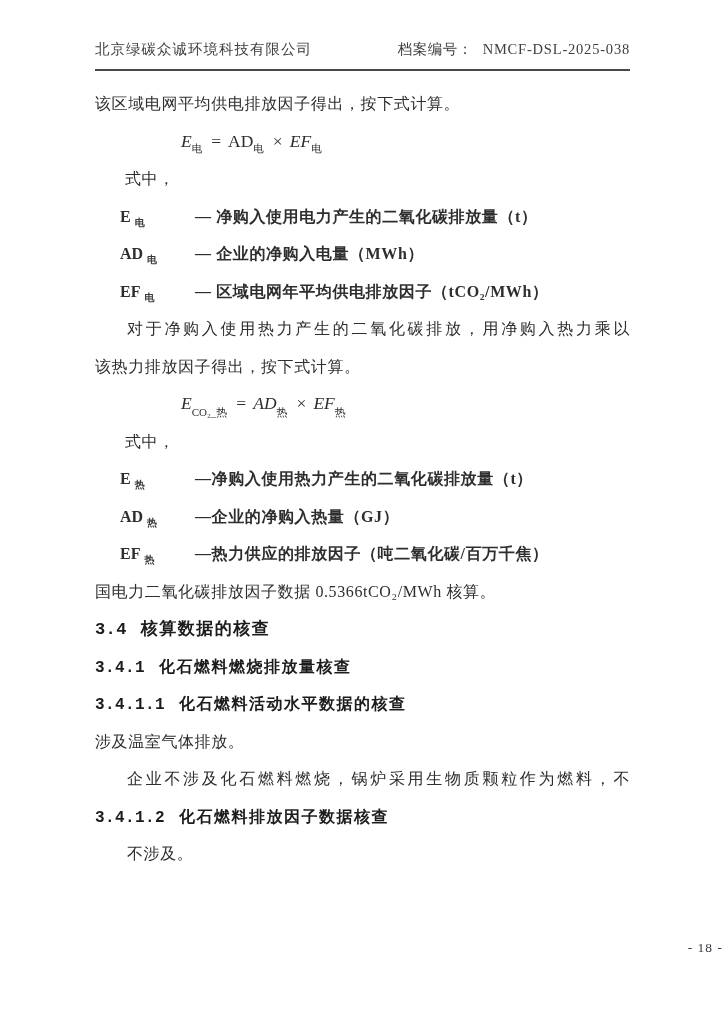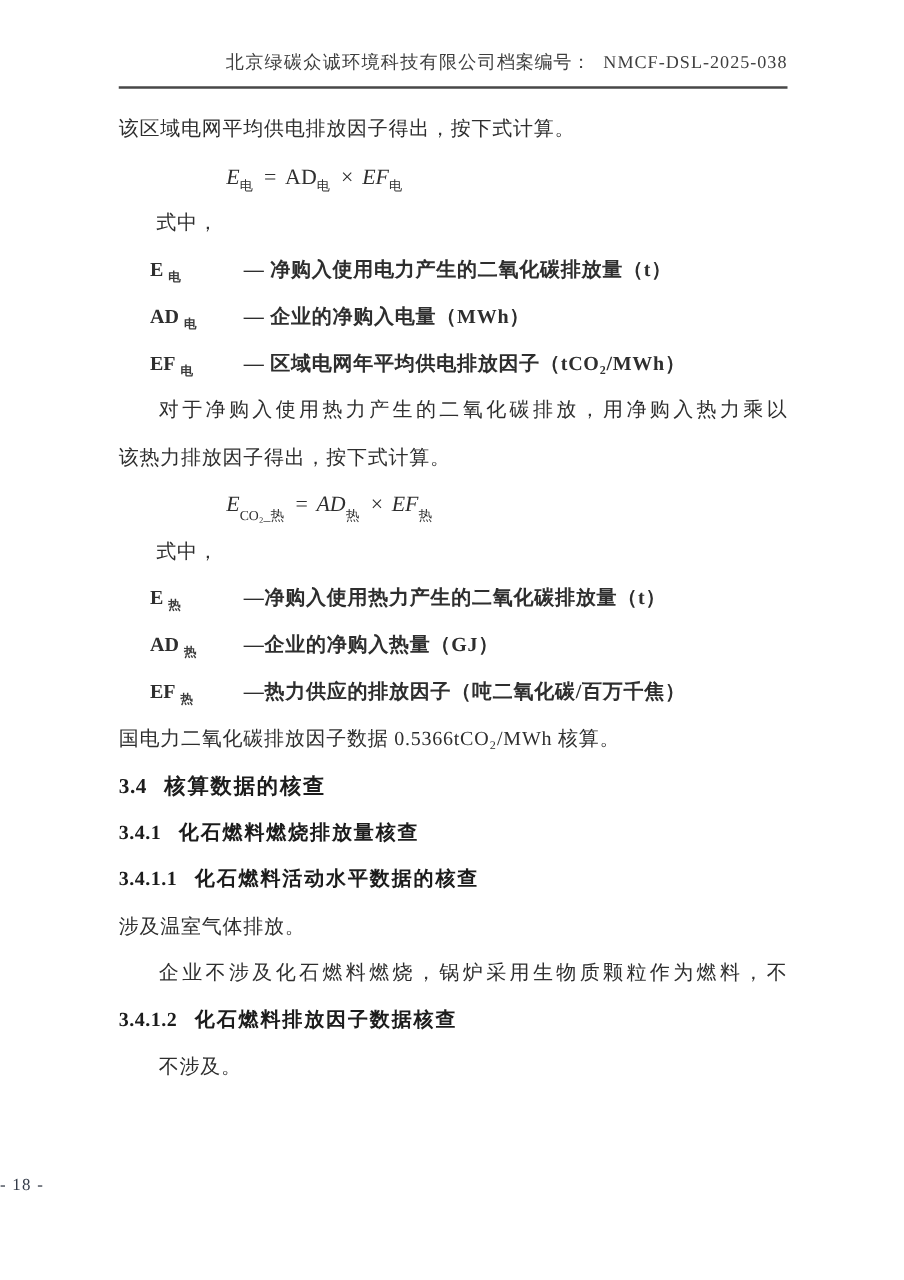--- a/index.html
+++ b/index.html
@@ -4,21 +4,21 @@
 <style>
   html,body { margin:0; padding:0; background:#ffffff; }
   .page {
     position:relative; width:723px; height:1024px; background:#ffffff;
     font-family:"Liberation Serif","DejaVu Serif",serif;
     color:#2e2e2e; overflow:hidden;
   }
   
   .hdr {
     position:absolute; left:95px; top:40px; width:535px;
-    display:flex; justify-content:flex-end; align-items:baseline;
+    display:flex; justify-content:space-between; align-items:baseline;
     font-size:14.5px; color:#3e3e3e; letter-spacing:1px;
   }
   .hdr .right { letter-spacing:0.5px; }
   .hdr .right .num { margin-left:10px; letter-spacing:0.8px; }
   .hdr-rule {
     position:absolute; left:95px; top:69px; width:535px; height:2px;
     background:#484848;
   }
   
   .content { position:absolute; left:95px; top:85px; width:535px; }
@@ -34,27 +34,27 @@
   .term-def { letter-spacing:0.6px; }
   
   .row.formula { padding-left:86px; font-size:17.5px; letter-spacing:0; }
   .formula i { font-style:italic; }
   .formula .up { font-style:normal; }
   .formula sub { font-size:10.5px; vertical-align:-5px; font-style:normal; margin-right:2px; }
   .formula .op { margin:0 7px; font-style:normal; }
   .formula.f2 sub { font-size:11px; vertical-align:-7px; }
   
   .row.h { font-weight:bold; color:#1c1c1c; letter-spacing:0.4px; }
-  .row.h .hnum { font-family:Liberation Serif, serif; margin-right:14px;text-align:center; }
+  .row.h .hnum { font-family:Liberation Mono, monospace; margin-right:14px;text-align:center; }
   .row.h .htitle { letter-spacing:1.5px; }
   .row.h1 { font-size:17px; }
   .row.h2 { font-size:16px; }
   
   .ftr {
-    position:absolute; left:0; top:940px; width:723px; text-align:left;
+    position:absolute; left:0; top:940px; width:723px; text-align:right;
     font-size:13.5px; color:#333a47; letter-spacing:1px;
   }
 </style>
 </head>
 <body>
 
 <div class="page">
 
   <div class="hdr">
     <span>北京绿碳众诚环境科技有限公司</span>

